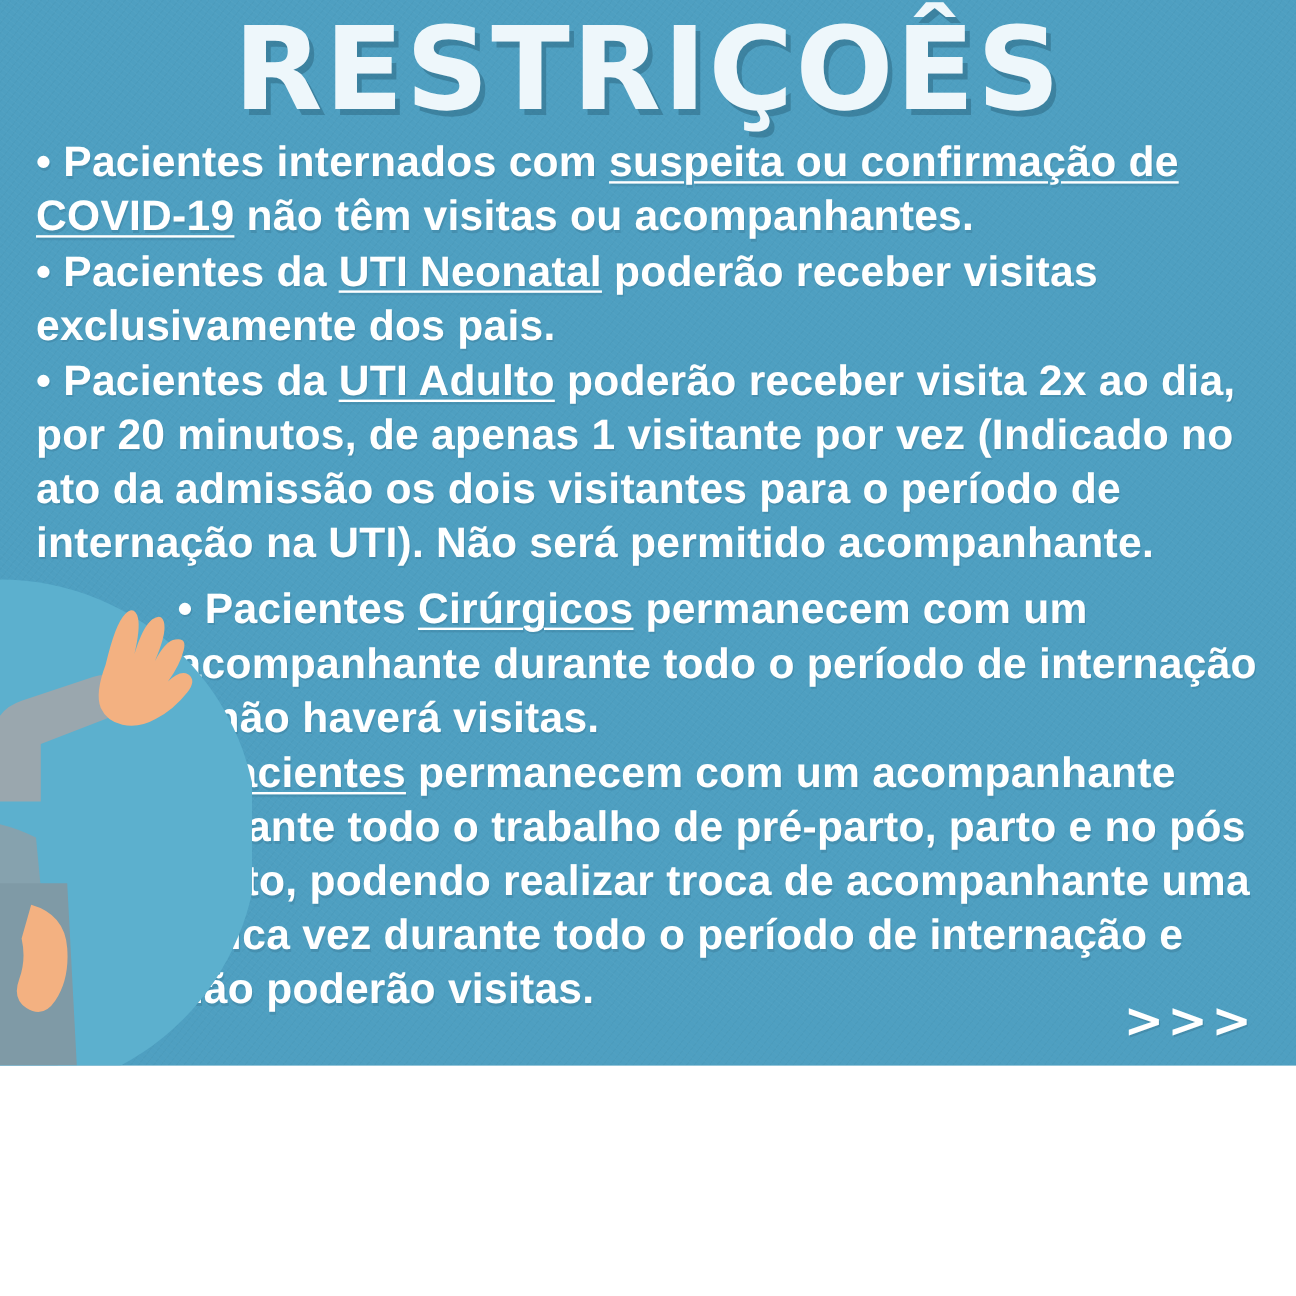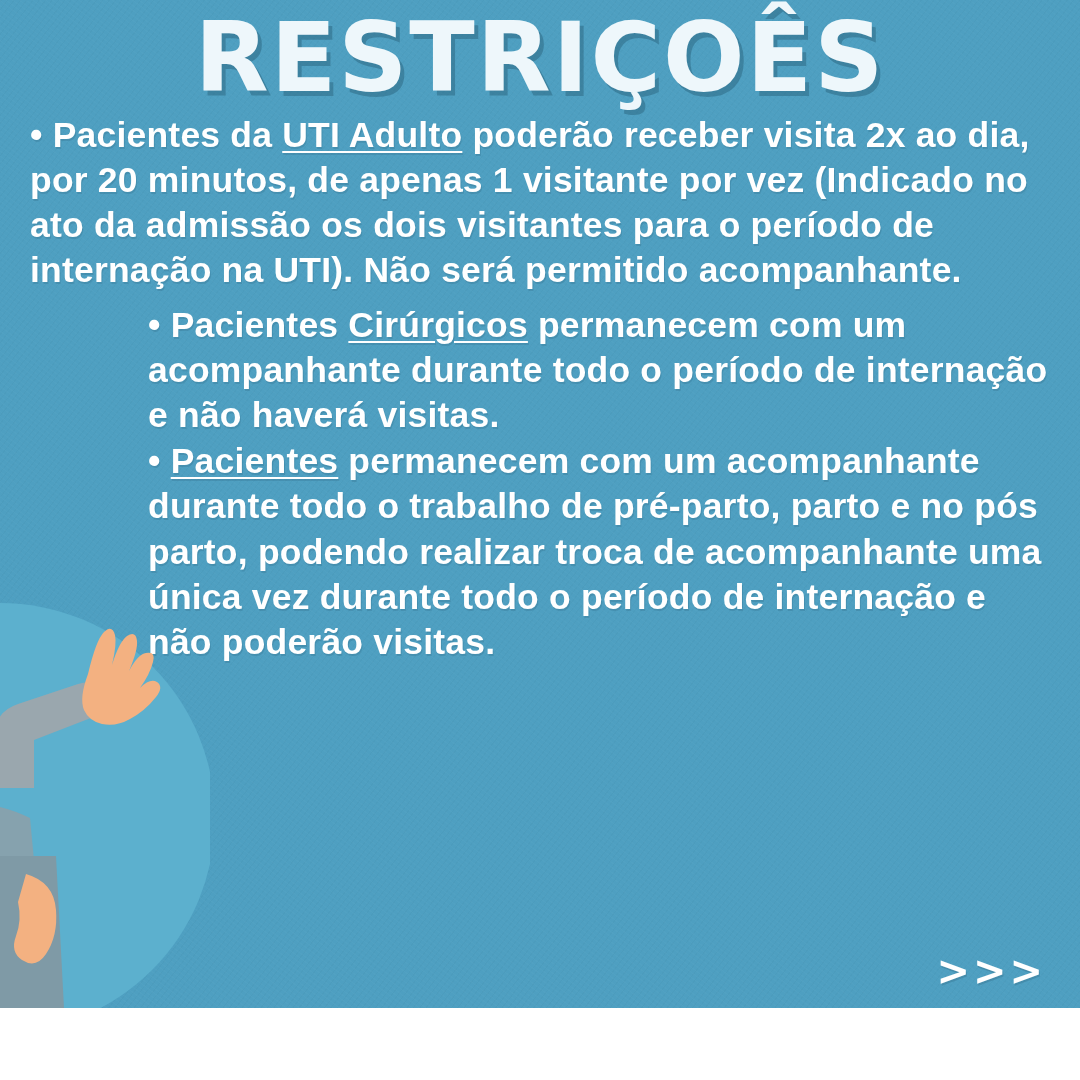--- a/index.html
+++ b/index.html
@@ -8,21 +8,21 @@
   }
   body {
     width: 1080px;
     height: 1080px;
     overflow: hidden;
     font-family: "Liberation Sans", sans-serif;
   }
   .poster {
     position: relative;
     width: 1080px;
-    height: 1008px;
+    height: 888px;
     background: #4d9fc0;
     background-image:
       radial-gradient(circle at 18% 22%, rgba(255,255,255,0.07) 0 2px, transparent 3px),
       radial-gradient(circle at 62% 48%, rgba(255,255,255,0.06) 0 2px, transparent 3px),
       radial-gradient(circle at 84% 12%, rgba(255,255,255,0.05) 0 2px, transparent 3px),
       radial-gradient(circle at 36% 78%, rgba(0,0,0,0.04) 0 2px, transparent 3px),
       radial-gradient(circle at 8% 64%, rgba(0,0,0,0.035) 0 2px, transparent 3px),
       linear-gradient(180deg, #53a6c5 0%, #4a9ab c 40%, #479bbc 100%);
     background-color: #4e9fc1;
     overflow: hidden;
@@ -108,20 +108,22 @@
 </head>
 <body>
 
 <div class="poster">
   <div class="grain"></div>
 
   <h1 class="title">RESTRIÇOÊS</h1>
 
   <div class="content">
     <div class="block-wide">
+        <p><span class="bullet">•</span><span> Pacientes internados com </span><span class="u">suspeita ou confirmação de COVID-19</span><span> não têm visitas ou acompanhantes.</span></p>
+        <p><span class="bullet">•</span><span> Pacientes da </span><span class="u">UTI Neonatal</span><span> poderão receber visitas exclusivamente dos pais.</span></p>
         <p><span class="bullet">•</span><span> Pacientes da </span><span class="u">UTI Adulto</span><span> poderão receber visita 2x ao dia, por 20 minutos, de apenas 1 visitante por vez (Indicado no ato da admissão os dois visitantes para o período de internação na UTI). Não será permitido acompanhante.</span></p>
       </div>
     <div class="block-indent">
         <p><span class="bullet">•</span><span> Pacientes </span><span class="u">Cirúrgicos</span><span> permanecem com um acompanhante durante todo o período de internação e não haverá visitas.</span></p>
         <p><span class="bullet">•</span><span> </span><span class="u">Pacientes</span><span> permanecem com um acompanhante durante todo o trabalho de pré-parto, parto e no pós parto, podendo realizar troca de acompanhante uma única vez durante todo o período de internação e não poderão visitas.</span></p>
       </div>
   </div>
 
   <svg class="character" viewBox="0 0 250 520">
     <circle cx="40" cy="330" r="215" fill="#5cb0ce"></circle>

